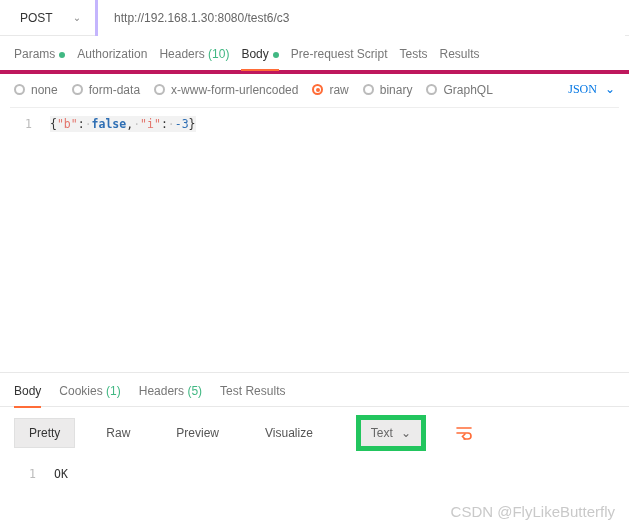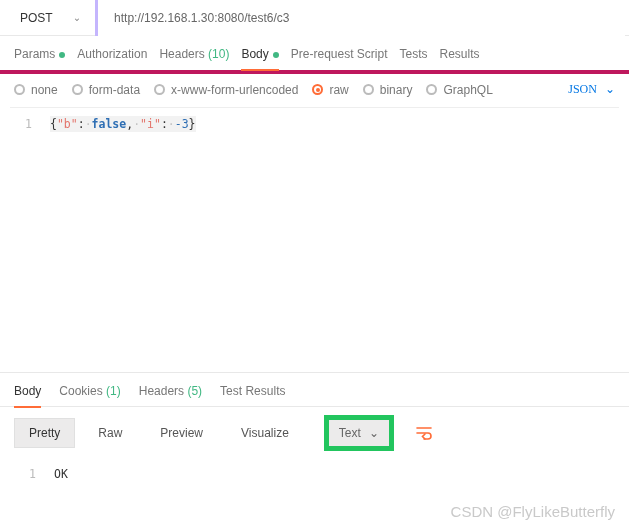--- a/index.html
+++ b/index.html
@@ -41,21 +41,21 @@
   .code { background: #f2f2f2; display: inline-block; padding: 1px 0; }
   .code .str { color: #e3746b; }
   .code .blk { color: #333; }
   .code .kw  { color: #2f6fb4; font-weight: 600; }
   .code .num { color: #2f6fb4; }
   .code .dot-sp { color: #c3c3c3; }
   .editor-border { border-bottom: 1px solid #e8e8e8; }
   
   .resp-tabs { display: flex; align-items: center; gap: 18px; padding: 0 14px; height: 34px; border-bottom: 1px solid #e8e8e8; }
   
-  .resp-toolbar { display: flex; align-items: center; gap: 8px; padding: 8px 14px 6px; }
+  .resp-toolbar { display: flex; align-items: center; gap: 16px; padding: 8px 14px 6px; }
   .view-btn { padding: 7px 14px; color: #555; cursor: pointer; font-size: 12px; border: 1px solid transparent; }
   .view-btn.active { background: #ecebeb; color: #333; border-color: #e0e0e0; }
   .text-select { display: flex; align-items: center; gap: 8px; background:#ecebeb; border:5px solid #22c55e; padding: 6px 10px; margin-left: 12px; cursor: pointer; color: #666; }
   .wrap-icon { margin-left: 14px; cursor: pointer; }
   .resp-body { padding: 10px 14px; font-family: Menlo, Consolas, monospace; font-size: 11.5px; color: #333; }
   .resp-line { display: flex; align-items: center; gap: 18px; }
   .watermark { position: absolute; right: 14px; bottom: 8px; color: #c9c9c9; font-size: 15px; pointer-events: none; }
   svg { display: block; }
 </style>
 </head>

